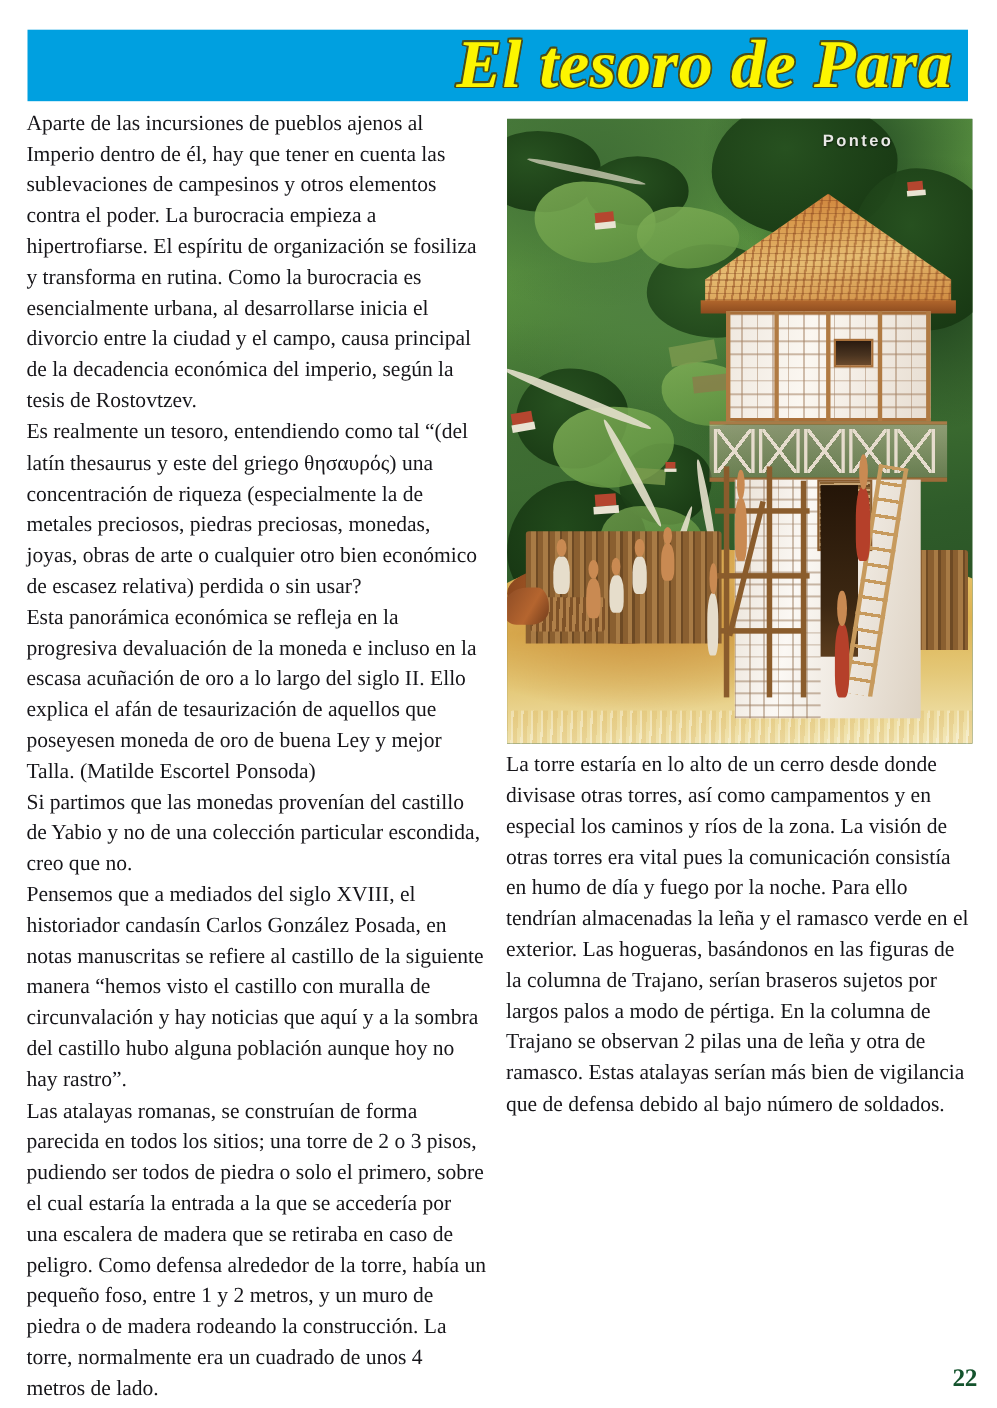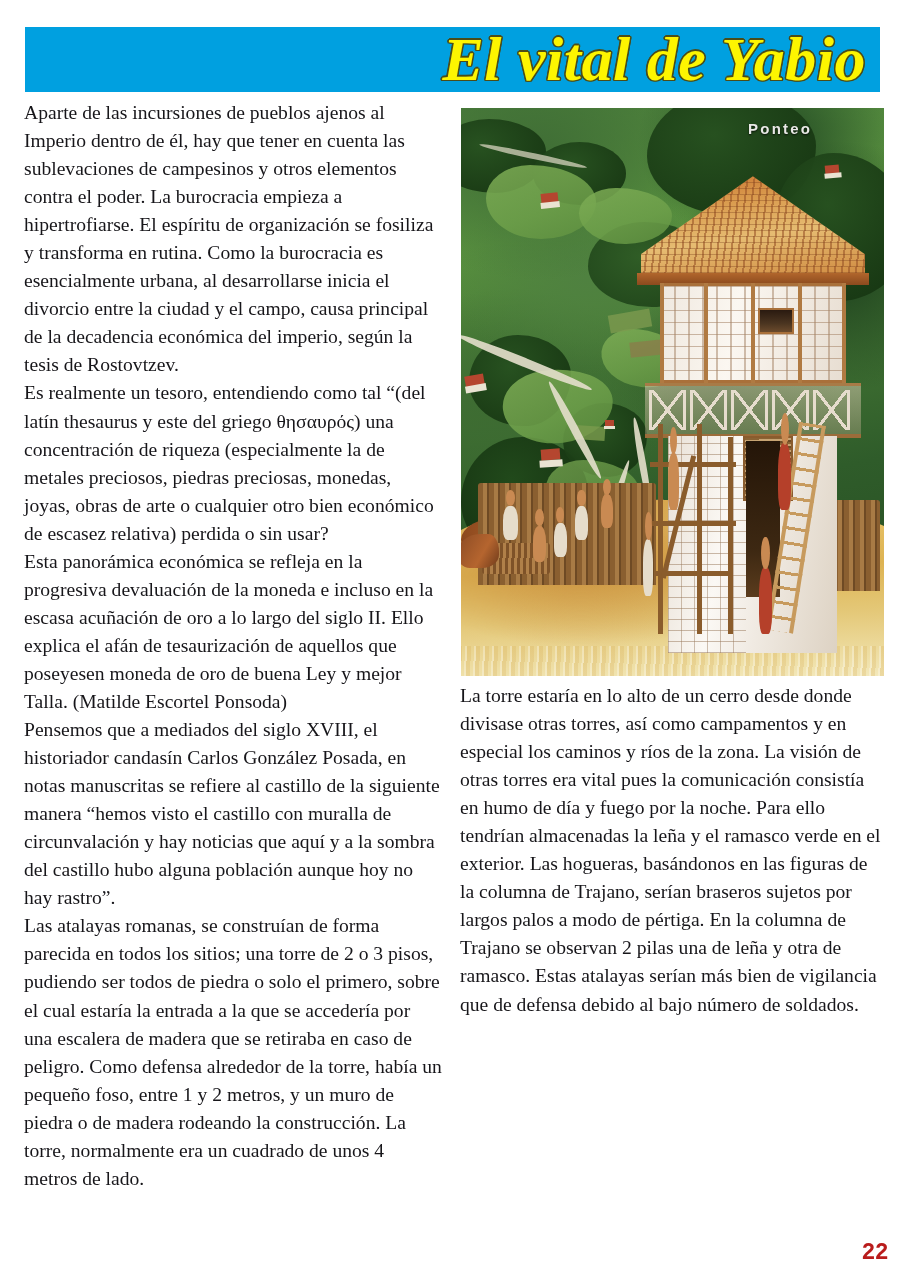--- a/index.html
+++ b/index.html
@@ -411,40 +411,41 @@
     letter-spacing: 2.2px;
     color: #e9e9e6;
     text-shadow: 0 1px 2px rgba(0,0,0,.75);
   }
 
   
   .page-number {
     position: absolute;
     right: 18px;
     bottom: 14px;
-    font-family: Liberation Mono, monospace;
+    font-family: Liberation Serif, serif;
     font-size: 23px;
     font-weight: bold;
-    color: #b91c1c;
+    color: #14532d;
     letter-spacing: -0.5px;
   }
 </style>
 </head>
 <body>
 
 <div class="title-banner">
-  <div class="title-text">El vital de Yabio</div>
+  <div class="title-text">El tesoro de Para</div>
 </div>
 
 <div class="columns">
 
   <div class="col col-left">
     <p>Aparte de las incursiones de pueblos ajenos al Imperio dentro de él, hay que tener en cuenta las sublevaciones de campesinos y otros elementos contra el poder. La burocracia empieza a hipertrofiarse. El espíritu de organización se fosiliza y transforma en rutina. Como la burocracia es esencialmente urbana, al desarrollarse inicia el divorcio entre la ciudad y el campo, causa principal de la decadencia económica del imperio, según la tesis de Rostovtzev.</p>
     <p> Es realmente un tesoro, entendiendo como tal “(del latín thesaurus y este del griego θησαυρός) una concentración de riqueza (especialmente la de metales preciosos, piedras preciosas, monedas, joyas, obras de arte o cualquier otro bien económico de escasez relativa) perdida o sin usar?</p>
     <p>Esta panorámica económica se refleja en la progresiva devaluación de la moneda e incluso en la escasa acuñación de oro a lo largo del siglo II. Ello explica el afán de tesaurización de aquellos que poseyesen moneda de oro de buena Ley y mejor Talla. (Matilde Escortel Ponsoda)</p>
+    <p>Si partimos que las monedas provenían del castillo de Yabio y no de una colección particular escondida, creo que no.</p>
     <p>Pensemos que a mediados del siglo XVIII, el historiador candasín Carlos González Posada, en notas manuscritas se refiere al castillo de la siguiente manera “hemos visto  el castillo con muralla de circunvalación y hay noticias que aquí y a la sombra del castillo hubo alguna población aunque hoy no hay rastro”.</p>
     <p>Las atalayas romanas, se construían de forma parecida en todos los sitios; una torre de 2 o 3 pisos, pudiendo ser todos de piedra o solo el primero, sobre el cual estaría la entrada a la que se accedería por una escalera de madera que se retiraba en caso de peligro. Como defensa alrededor de la torre, había un pequeño foso, entre 1 y 2 metros, y un muro de piedra o de madera rodeando la construcción. La torre, normalmente era un cuadrado de unos 4 metros de lado.</p>
   </div>
 
   <div class="col col-right">
 
     <div class="figure">
       <div class="fig-scene">
 
         <div class="land-base"></div>

